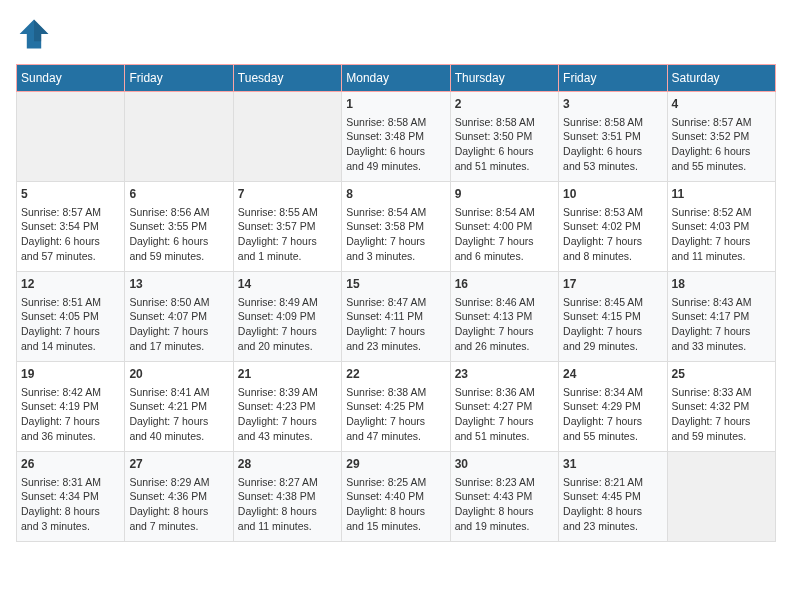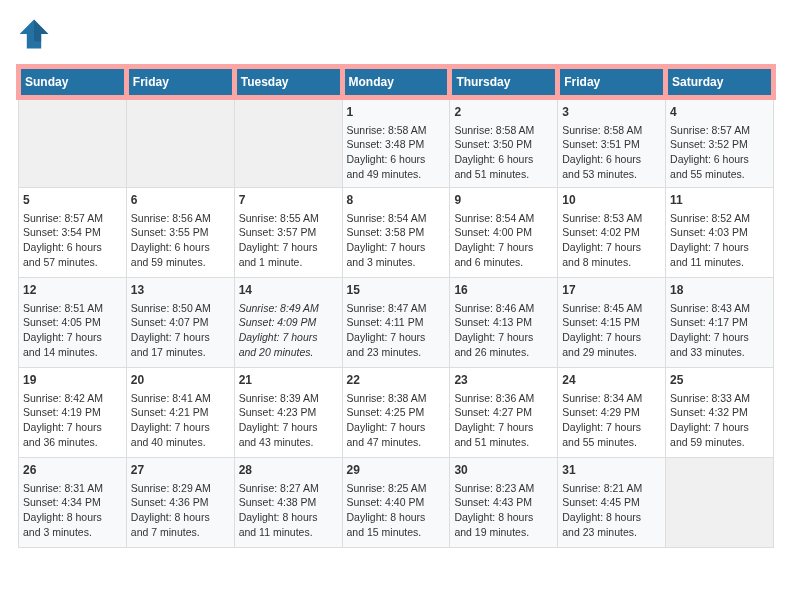--- a/index.html
+++ b/index.html
@@ -57,22 +57,22 @@
       width: 100%;
       border-collapse: collapse;
       font-size: 11px;
     }
     thead tr th {
       background-color: #2471a3;
       color: #fff;
       padding: 6px 4px;
       text-align: left;
       font-size: 12px;
-      font-weight: bold;
-      border: 5px solid #fca5a5;
+      font-weight: normal;
+      border: 1px solid #fca5a5;
     }
     tbody tr td {
       vertical-align: top;
       border: 1px solid #ddd;
       padding: 4px 4px;
       min-height: 80px;
       height: 90px;
       width: 14.28%;
       color: #333;
       line-height: 1.4;
@@ -225,21 +225,21 @@
         </td>
         <td>
           <span class="day-num">13</span>
           <div class="day-info" style="white-space: pre-line;">Sunrise: 8:50 AM
 Sunset: 4:07 PM
 Daylight: 7 hours
 and 17 minutes.</div>
         </td>
         <td>
           <span class="day-num">14</span>
-          <div class="day-info" style="white-space: pre-line; font-style: italic;">Sunrise: 8:49 AM
+          <div class="day-info" style="white-space: pre-line;">Sunrise: 8:49 AM
 Sunset: 4:09 PM
 Daylight: 7 hours
 and 20 minutes.</div>
         </td>
         <td>
           <span class="day-num">15</span>
           <div class="day-info" style="white-space: pre-line;">Sunrise: 8:47 AM
 Sunset: 4:11 PM
 Daylight: 7 hours
 and 23 minutes.</div>

